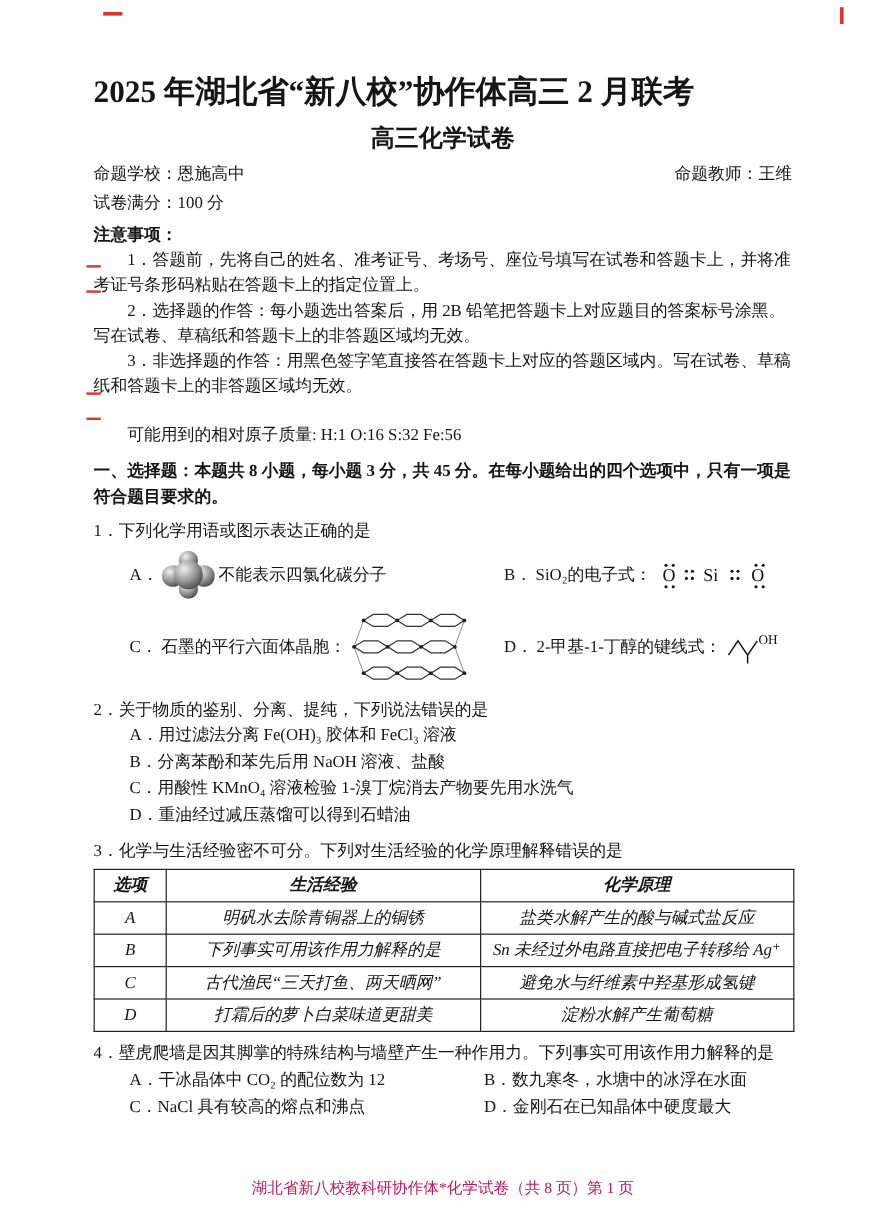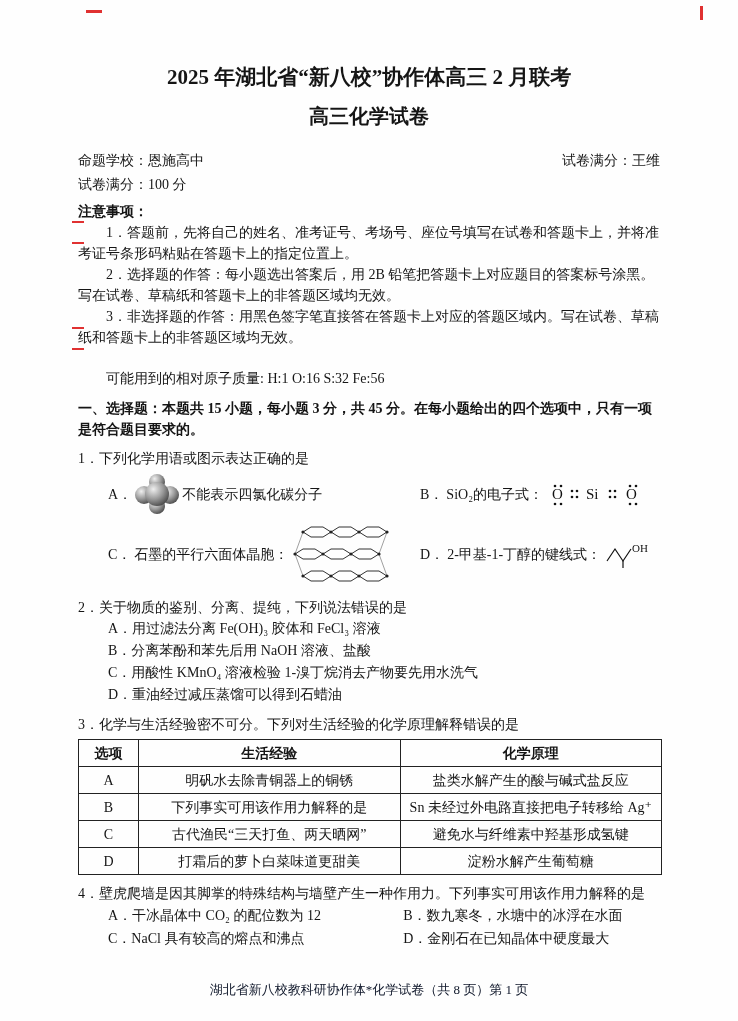--- a/index.html
+++ b/index.html
@@ -15,36 +15,35 @@
   }
   .content {
     position: absolute;
     left: 78px;
     right: 78px;
     top: 62px;
     font-size: 14px;
     line-height: 21px;
   }
   .title {
-    text-align: center;
-    font-size: 21px;
+    text-align: left;
+    font-size: 26px;
     font-weight: 700;
     line-height: 30px;
   }
   .subtitle {
     text-align: center;
     font-size: 20px;
     font-weight: 700;
     line-height: 38px;
     margin-top: 5px;
   }
   .meta-row {
     display: flex;
     justify-content: space-between;
-    margin-top: 15px;
   }
   .meta-row.second { margin-top: 3px; }
   .notes-heading { font-weight: 700; margin-top: 6px; }
   p.note { text-indent: 2em; }
   p.atomic { margin-top: 20px; text-indent: 2em; }
   .section-head { font-weight: 700; margin-top: 9px; }
   .q { margin-top: 8px; }
   .q-stem .qnum { }
   .opts { padding-left: 30px; }
   .opts p { line-height: 22px; }
@@ -55,20 +54,21 @@
     padding-left: 30px;
   }
   .q1-row.r1 { min-height: 50px; }
   .q1-row.r2 { min-height: 70px; }
   .opt-inline { display: flex; align-items: center; gap: 3px; flex-wrap: nowrap; }
   table.q3-table {
     border-collapse: collapse;
     width: 584px;
     margin: 4px auto 0 auto;
     table-layout: fixed;
+    font-style: italic;
   }
   table.q3-table th, table.q3-table td {
     border: 1px solid #222;
     text-align: center;
     font-size: 14px;
     height: 27px;
     padding: 1px 4px;
   }
   table.q3-table th { font-weight: 700; }
   table.q3-table col.c-opt { width: 60px; }
@@ -78,21 +78,21 @@
     padding-left: 30px;
   }
   .q4-opts p { line-height: 23px; }
   .footer {
     position: absolute;
     left: 0;
     right: 0;
     bottom: 22px;
     text-align: center;
     font-size: 13px;
-    color: #0f172a;
+    color: #be185d;
   }
   .regmark { position: absolute; background: #e03131; }
   svg { vertical-align: middle; }
 </style>
 </head>
 <body>
 
 <div class="page">
 
   <div class="regmark" style="left:86px; top:10px; width:16px; height:3px;"></div>
@@ -102,34 +102,34 @@
   <div class="regmark" style="left:72px; top:327px; width:12px; height:2px;"></div>
   <div class="regmark" style="left:72px; top:348px; width:12px; height:2px;"></div>
 
   <div class="content">
 
     <div class="title">2025 年湖北省“新八校”协作体高三 2 月联考</div>
     <div class="subtitle">高三化学试卷</div>
 
     <div class="meta-row">
       <span>命题学校：恩施高中</span>
-      <span>试卷满分：王维</span>
+      <span>命题教师：王维</span>
     </div>
     <div class="meta-row second">
       <span>试卷满分：100 分</span>
     </div>
 
     <div class="notes-heading">注意事项：</div>
     <p class="note">1．答题前，先将自己的姓名、准考证号、考场号、座位号填写在试卷和答题卡上，并将准考证号条形码粘贴在答题卡上的指定位置上。</p>
     <p class="note">2．选择题的作答：每小题选出答案后，用 2B 铅笔把答题卡上对应题目的答案标号涂黑。写在试卷、草稿纸和答题卡上的非答题区域均无效。</p>
     <p class="note">3．非选择题的作答：用黑色签字笔直接答在答题卡上对应的答题区域内。写在试卷、草稿纸和答题卡上的非答题区域均无效。</p>
 
     <p class="atomic">可能用到的相对原子质量: H:1   O:16   S:32   Fe:56</p>
 
-    <p class="section-head">一、选择题：本题共 15 小题，每小题 3 分，共 45 分。在每小题给出的四个选项中，只有一项是符合题目要求的。</p>
+    <p class="section-head">一、选择题：本题共 8 小题，每小题 3 分，共 45 分。在每小题给出的四个选项中，只有一项是符合题目要求的。</p>
 
     <div class="q">
       <p class="q-stem">
         <span class="qnum">1．</span><span>下列化学用语或图示表达正确的是</span>
       </p>
       <div class="q1-row r1">
         <div class="opt-inline">
           <span>A．</span>
           <svg width="44" height="42" viewBox="0 0 44 42">
             <defs>

